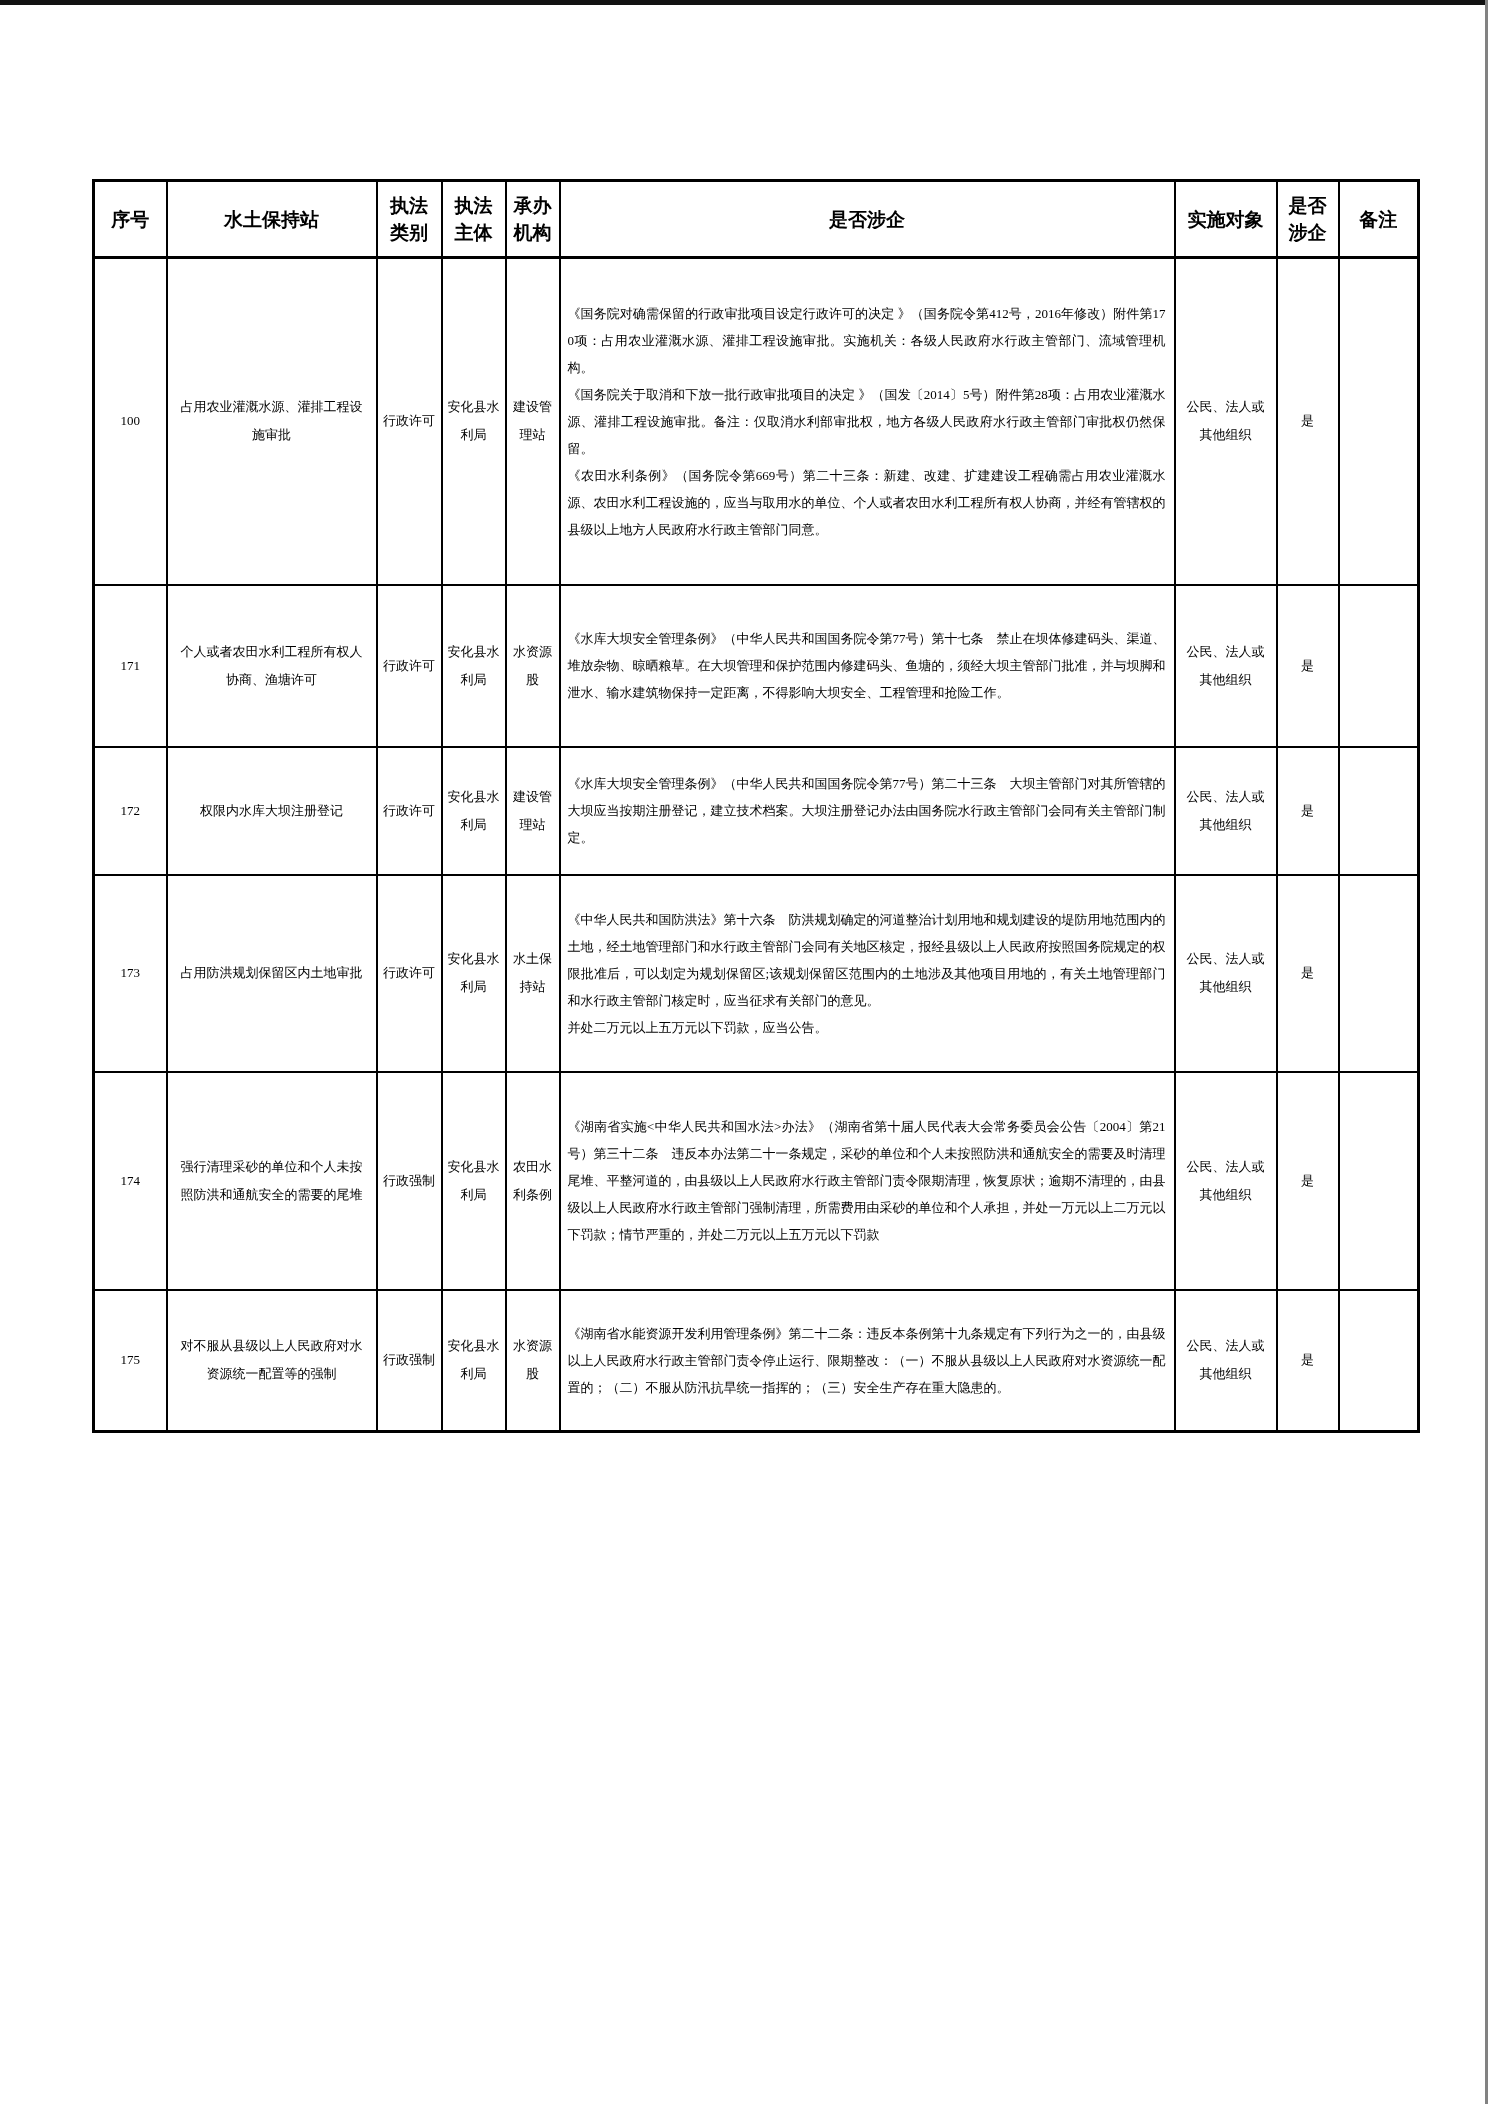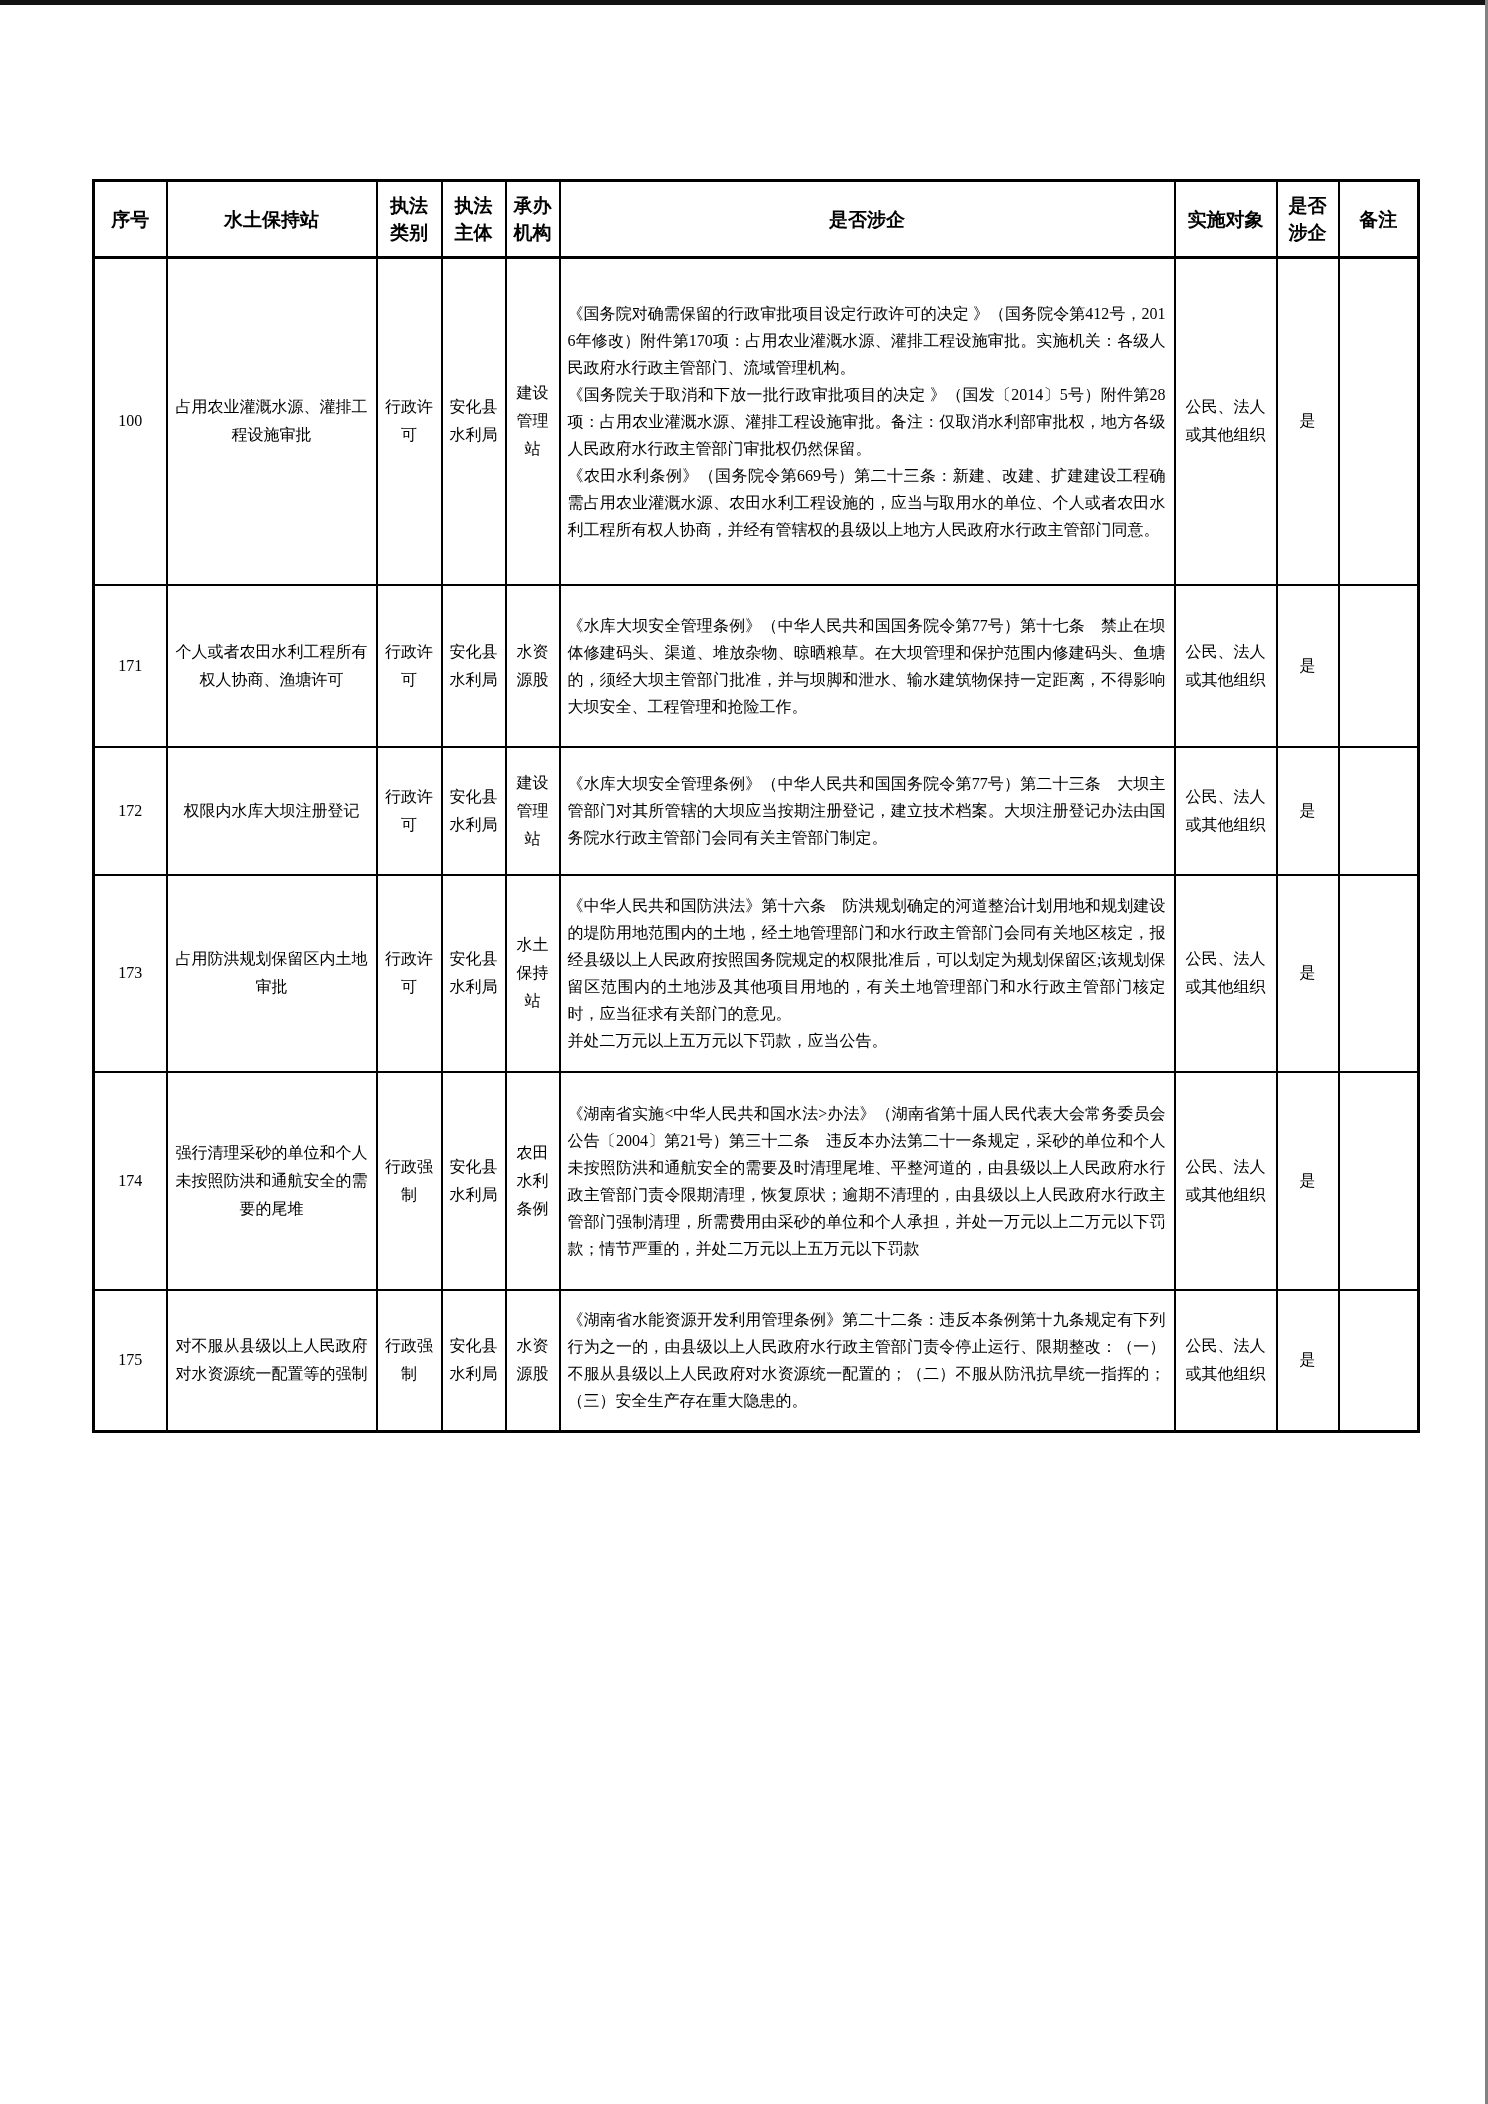--- a/index.html
+++ b/index.html
@@ -39,21 +39,21 @@
     text-align:center;
     padding:2px 4px;
   }
   .reg thead tr{ height:77px; }
   .reg tbody tr:nth-child(1){ height:327px; }
   .reg tbody tr:nth-child(2){ height:162px; }
   .reg tbody tr:nth-child(3){ height:128px; }
   .reg tbody tr:nth-child(4){ height:197px; }
   .reg tbody tr:nth-child(5){ height:218px; }
   .reg tbody tr:nth-child(6){ height:142px; }
-  .reg td{ font-size:16px;margin-left:40px; }
+  .reg td{ font-size:13px;margin-left:40px; }
   .c-center{
     text-align:center;
     line-height:28px;
     padding:2px 5px;
   }
   .c-name{ padding:2px 8px; }
   .c-basis{
     text-align:justify;
     line-height:27px;
     padding:2px 8px 2px 7px;

